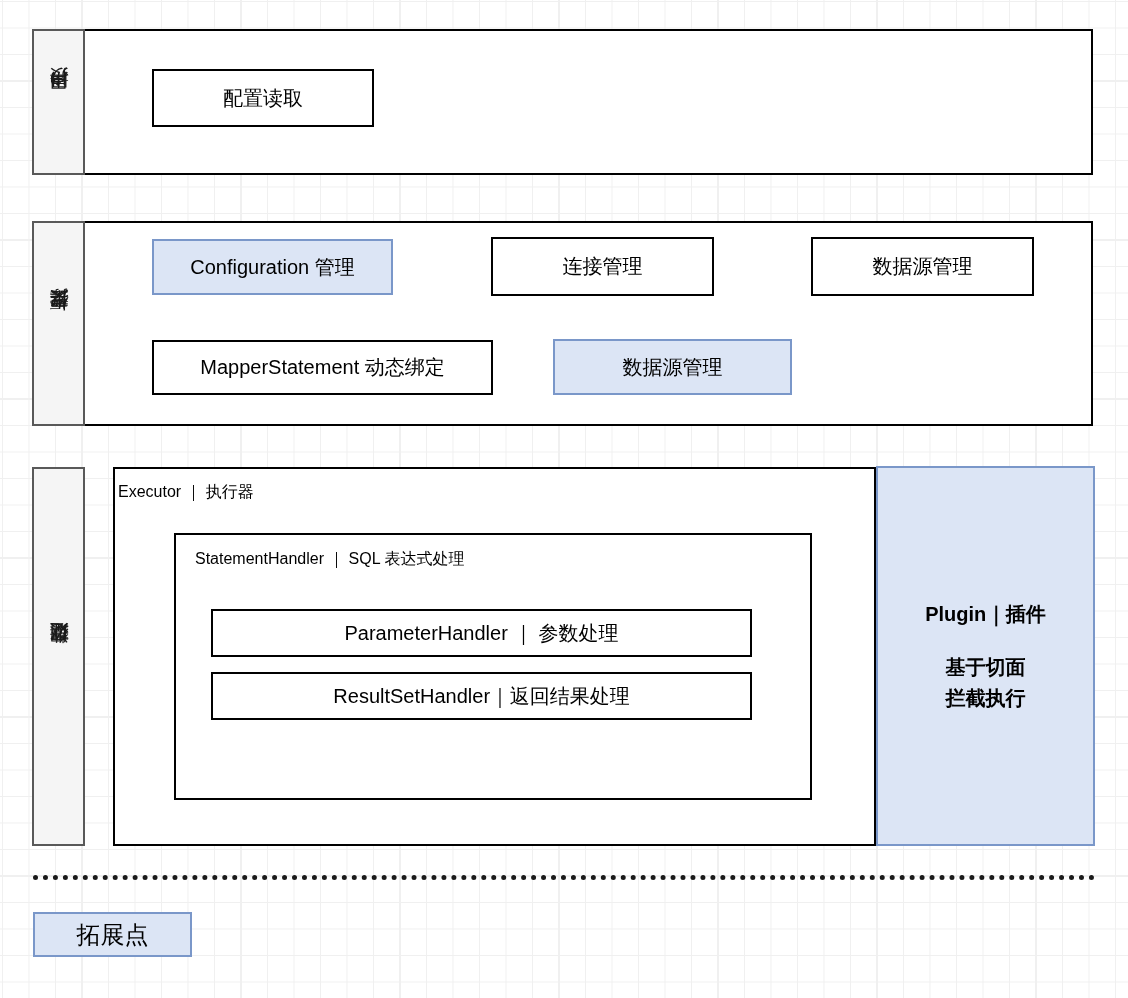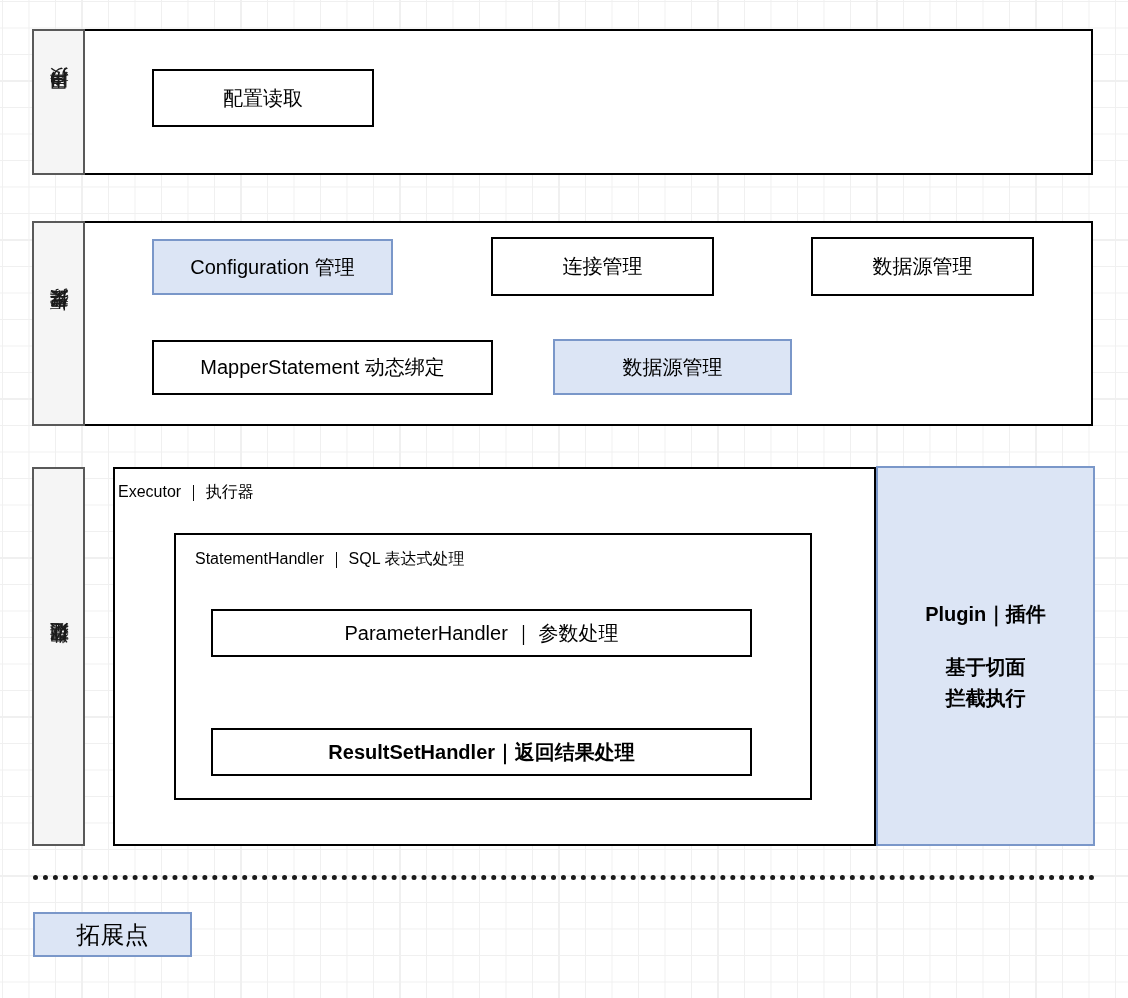--- a/index.html
+++ b/index.html
@@ -168,21 +168,21 @@
   </div>
 
   <div class="abs outline-box" style="left:174px; top:533px; width:638px; height:267px;"></div>
   <div class="abs outline-caption" style="left:179px; top:551px;margin-left:16px;">
     <span>StatementHandler ｜ SQL 表达式处理</span>
   </div>
 
   <div class="abs box" style="left:211px; top:609px; width:541px; height:48px;">
     <span>ParameterHandler ｜ 参数处理</span>
   </div>
-  <div class="abs box" style="left:211px; top:728px; width:541px; height:48px;font-weight:bold;">
+  <div class="abs box" style="left:211px; top:672px; width:541px; height:48px;">
     <span>ResultSetHandler｜返回结果处理</span>
   </div>
 
   <div class="abs plugin-panel" style="left:876px; top:466px; width:219px; height:380px;">
     <div class="plugin-title">Plugin｜插件</div>
     <div class="plugin-sub-line">基于切面</div>
     <div class="plugin-sub-line">拦截执行</div>
   </div>
 
   <div class="abs dotted-divider" style="left:33px; top:875px; width:1062px;"></div>

